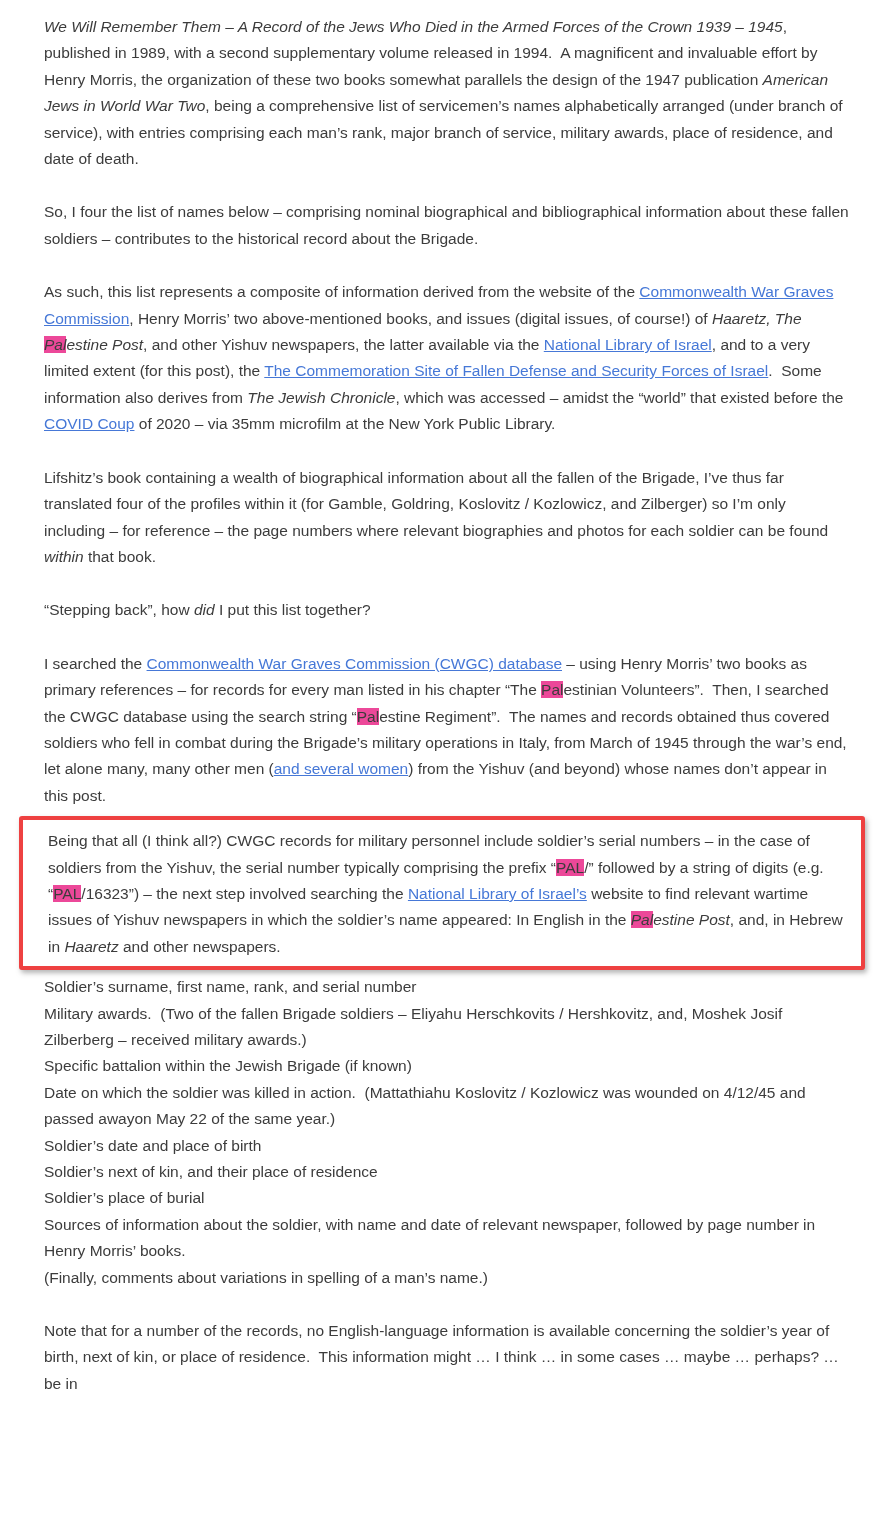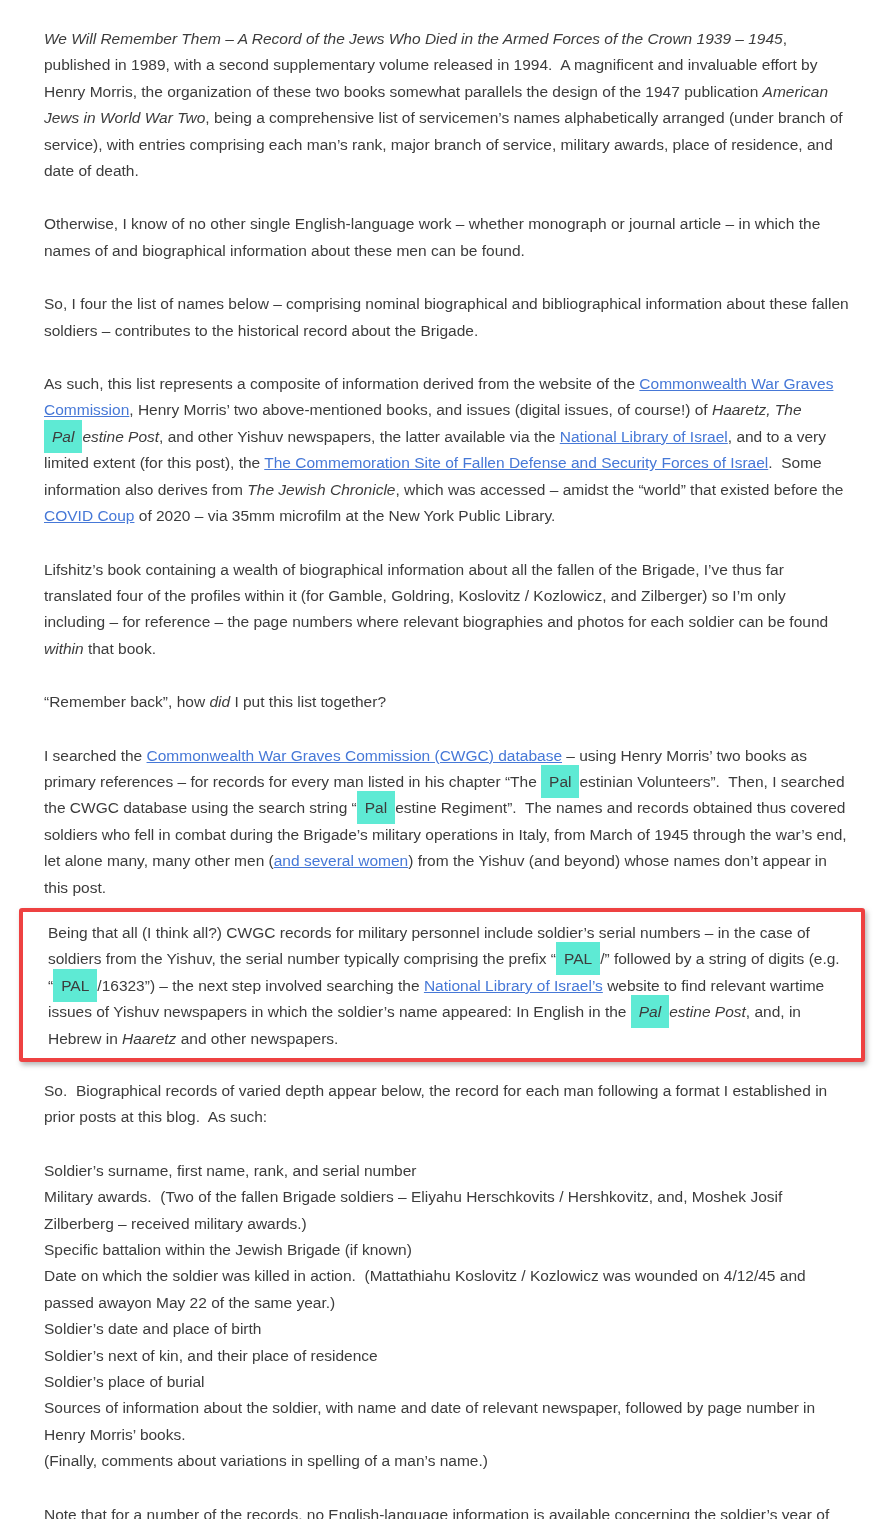--- a/index.html
+++ b/index.html
@@ -11,48 +11,46 @@
     background: #ffffff;
     overflow: hidden;
   }
   .article {
     padding: 10px 34px 0 44px;
     font-family: "Liberation Sans", sans-serif;
     font-size: 15.5px;
     line-height: 26.4px;
     color: #3c3c3c;
   }
-  .article p { margin: 16px 0 27px 0; }
+  .article p { margin: 4px 0 27px 0; }
   em { font-style: italic; }
   strong { font-weight: normal; }
-  mark { background: #5eead4; color: inherit; padding: 8px; }
+  mark { background: #ec4899; color: inherit; padding: 0; }
   mark.i { font-style: italic; }
   a { color: #4678d7; text-decoration: underline; cursor: pointer; }
   .red-box {
     border: 4px solid #ee4141;
     border-radius: 3px;
-    margin: -20px -14px 10px -25px;
+    margin: -20px -14px 4px -25px;
     padding: 8px 14px 6px 25px;
     box-shadow: 2px 3px 5px rgba(110,110,110,0.5);
     background: #ffffff;
   }
   .red-box p { margin: 0; }
 </style>
 </head>
 <body>
 
 <div class="page">
   <div class="article">
       <p><em>We Will Remember Them – A Record of the Jews Who Died in the Armed Forces of the Crown 1939 – 1945</em><span>, published in 1989, with a second supplementary volume released in 1994.&nbsp; A magnificent and invaluable effort by Henry Morris, the organization of these two books somewhat parallels the design of the 1947 publication </span><em>American Jews in World War Two</em><span>, being a comprehensive list of servicemen’s names alphabetically arranged (under branch of service), with entries comprising each man’s rank, major branch of service, military awards, place of residence, and date of death.</span></p>
-      <p><span>Otherwise, I know of no other single English-language work – whether monograph or journal article – in which the names of and biographical information about these men can be found.</span></p>
       <p><span>So, I four the list of names below – comprising nominal biographical and bibliographical information about these fallen soldiers – contributes to the historical record about the Brigade.</span></p>
       <p><span>As such, this list represents a composite of information derived from the website of the </span><a href="#">Commonwealth War Graves Commission</a><span>, Henry Morris’ two above-mentioned books, and issues (digital issues, of course!) of </span><em>Haaretz, The </em><mark class="i">Pal</mark><em>estine Post</em><span>, and other Yishuv newspapers, the latter available via the </span><a href="#">National Library of Israel</a><span>, and to a very limited extent (for this post), the </span><a href="#">The Commemoration Site of Fallen Defense and Security Forces of Israel</a><span>.&nbsp; Some information also derives from </span><em>The Jewish Chronicle</em><span>, which was accessed – amidst the “world” that existed before the </span><a href="#">COVID Coup</a><span> of 2020 – via 35mm microfilm at the New York Public Library.</span></p>
       <p><span>Lifshitz’s book containing a wealth of biographical information about all the fallen of the Brigade, I’ve thus far translated four of the profiles within it (for Gamble, Goldring, Koslovitz / Kozlowicz, and Zilberger) so I’m only including – for reference – the page numbers where relevant biographies and photos for each soldier can be found </span><em>within</em><span> that book.</span></p>
-      <p><span>“Remember back”, how </span><em>did</em><span> I put this list together?</span></p>
+      <p><span>“Stepping back”, how </span><em>did</em><span> I put this list together?</span></p>
       <p><span>I searched the </span><a href="#">Commonwealth War Graves Commission (CWGC) database</a><span> – using Henry Morris’ two books as primary references – for records for every man listed in his chapter “The </span><mark>Pal</mark><span>estinian Volunteers”.&nbsp; Then, I searched the CWGC database using the search string “</span><mark>Pal</mark><span>estine Regiment”.&nbsp; The names and records obtained thus covered soldiers who fell in combat during the Brigade’s military operations in Italy, from March of 1945 through the war’s end, let alone many, many other men (</span><a href="#">and several women</a><span>) from the Yishuv (and beyond) whose names don’t appear in this post.</span></p>
       <div class="red-box">
         <p><span>Being that all (I think all?) CWGC records for military personnel include soldier’s serial numbers – in the case of soldiers from the Yishuv, the serial number typically comprising the prefix “</span><mark>PAL</mark><span>/” followed by a string of digits (e.g. “</span><mark>PAL</mark><span>/16323”) – the next step involved searching the </span><a href="#">National Library of Israel’s</a><span> website to find relevant wartime issues of Yishuv newspapers in which the soldier’s name appeared: In English in the </span><mark class="i">Pal</mark><em>estine Post</em><span>, and, in Hebrew in </span><em>Haaretz</em><span> and other newspapers.</span></p>
       </div>
-      <p><span>So.&nbsp; Biographical records of varied depth appear below, the record for each man following a format I established in prior posts at this blog.&nbsp; As such:</span></p>
       <p><span>Soldier’s </span><strong>surname</strong><span>, first name, rank, and serial number</span><br><span>Military awards.&nbsp; (Two of the fallen Brigade soldiers – Eliyahu Herschkovits / Hershkovitz, and, Moshek Josif Zilberberg – received military awards.)</span><br><span>Specific battalion within the Jewish Brigade (if known)</span><br><span>Date on which the soldier was killed in action.&nbsp; (Mattathiahu Koslovitz / Kozlowicz was wounded on 4/12/45 and passed awayon May 22 of the same year.)</span><br><span>Soldier’s date and place of birth</span><br><span>Soldier’s next of kin, and their place of residence</span><br><span>Soldier’s place of burial</span><br><span>Sources of information about the soldier, with name and date of relevant newspaper, followed by page number in Henry Morris’ books.</span><br><span>(Finally, comments about variations in spelling of a man’s name.)</span></p>
       <p><span>Note that for a number of the records, no English-language information is available concerning the soldier’s year of birth, next of kin, or place of residence.&nbsp; This information might … I think … in some cases … maybe … perhaps? … be in </span></p>
     </div>
 </div>
 
 </body></html>

